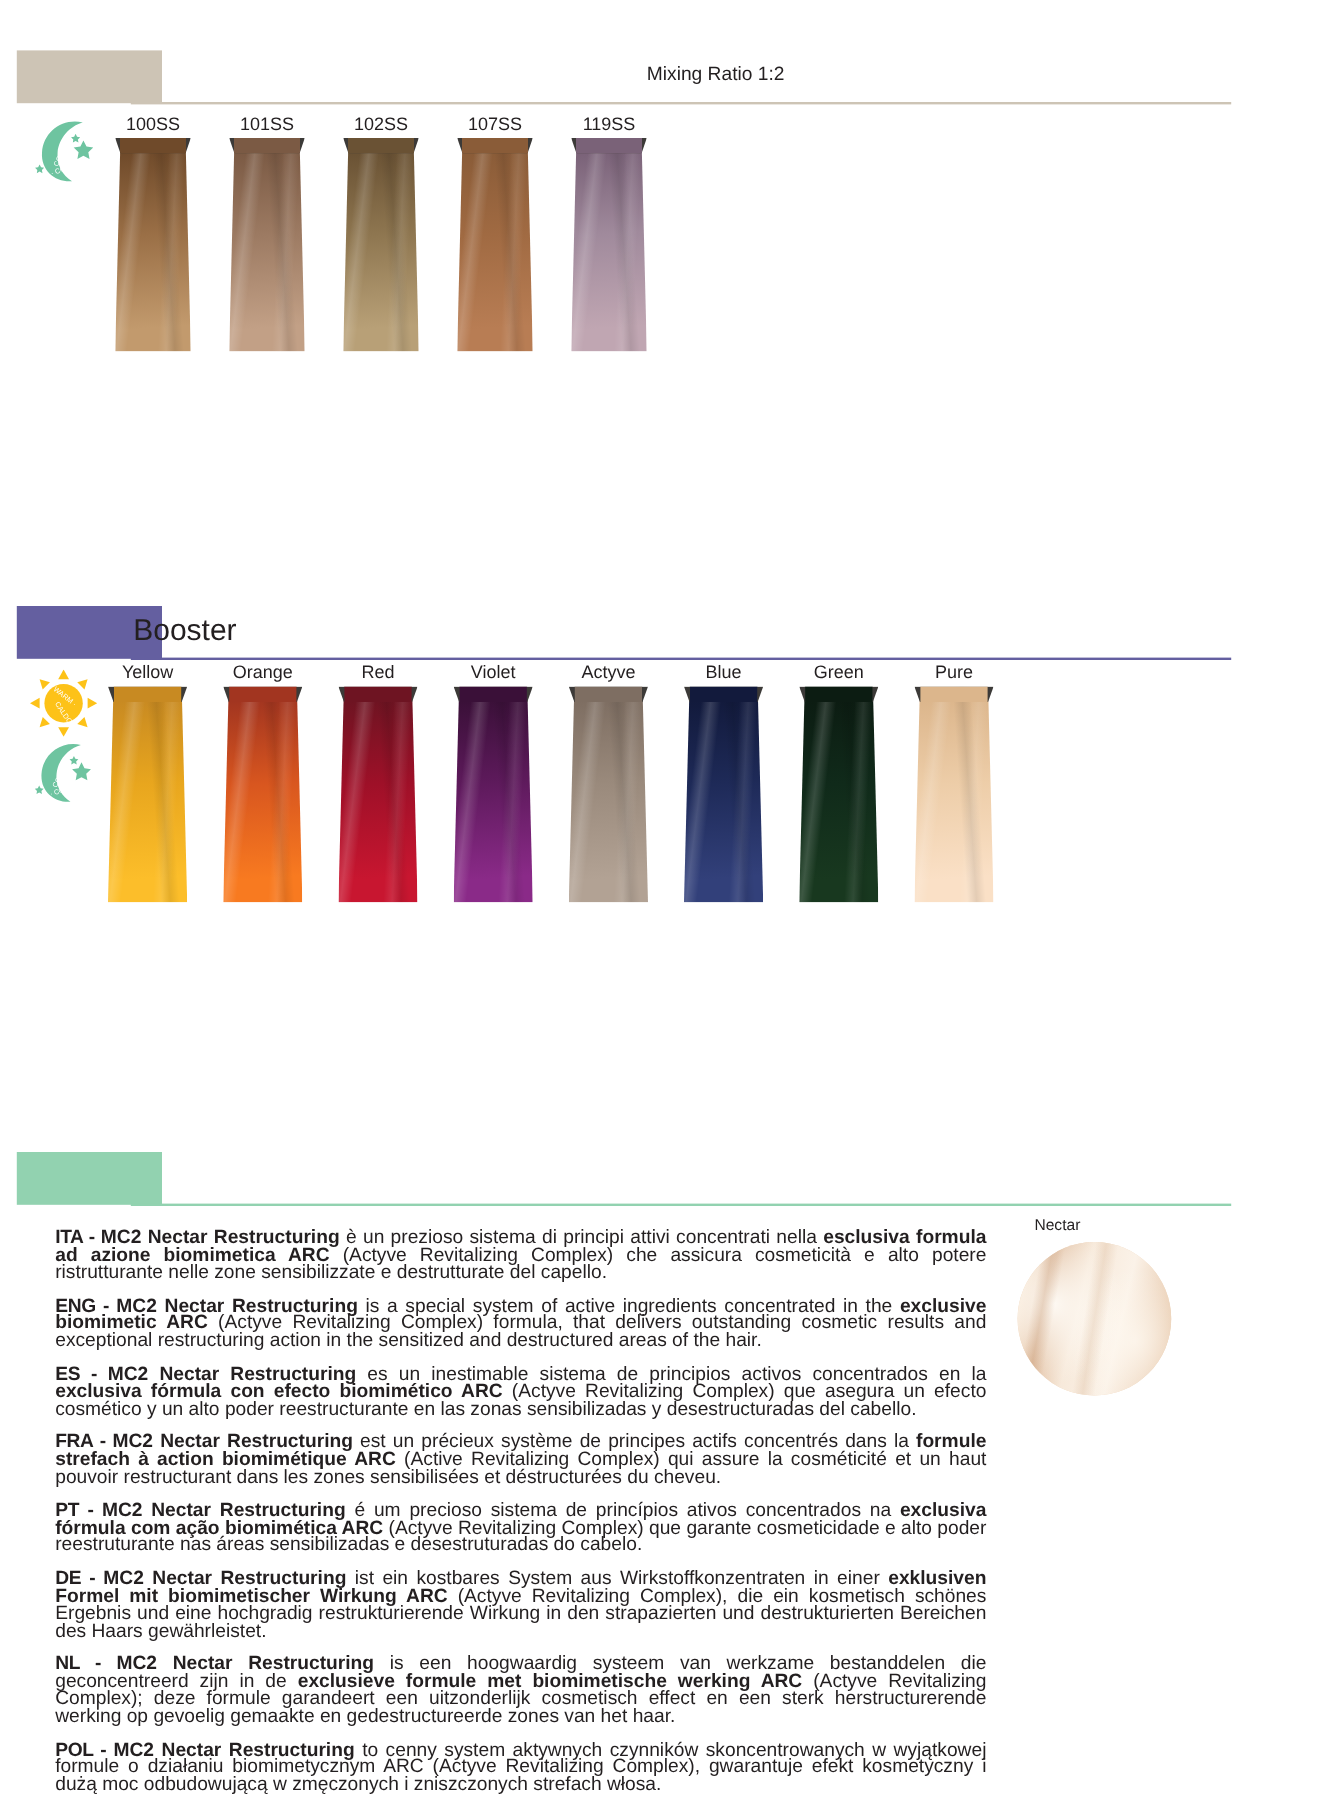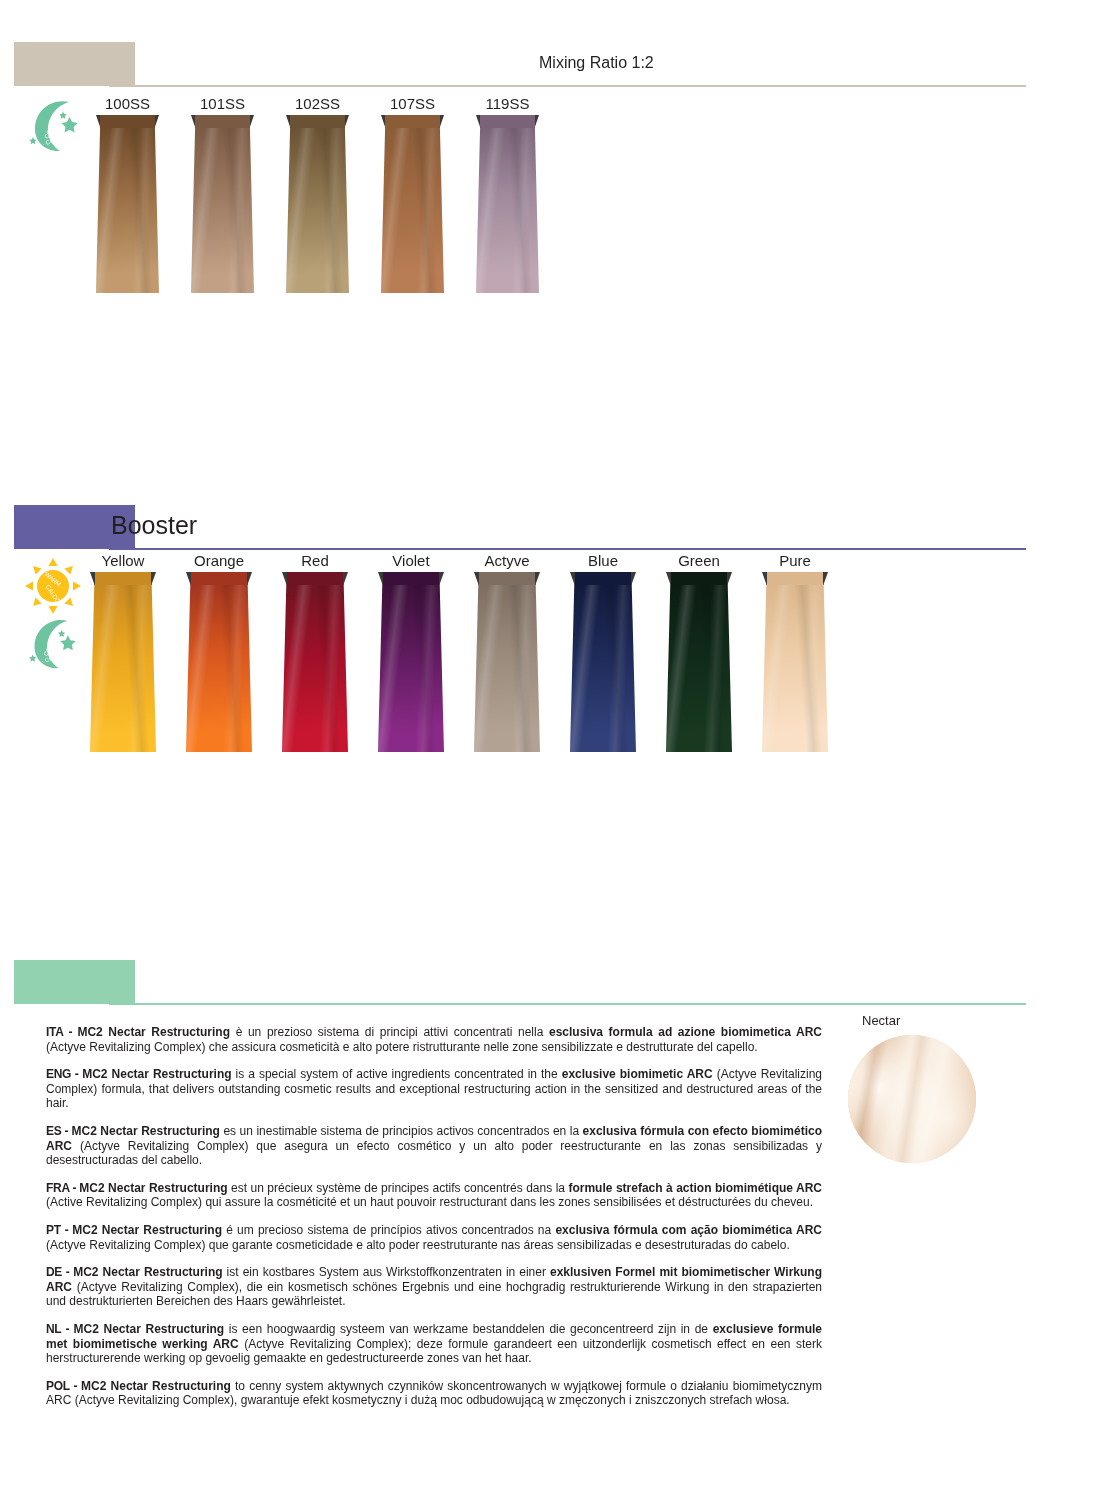--- a/index.html
+++ b/index.html
@@ -123,21 +123,21 @@
   .temp-icon {
     position: absolute;
   }
 
   
   .nectar-text {
     position: absolute;
     left: 46px;
     top: 1025px;
     width: 776px;
-    font-size: 12px;
+    font-size: 16px;
     line-height: 14.6px;
     color: #231f20;
     text-align: justify;
   }
   .nectar-text p {
     margin: 0 0 13px 0;
   }
   .nectar-text p:last-child { margin-bottom: 0; }
   .nectar-text b { font-weight: 700; }
   .lang-tag { font-weight: 700; letter-spacing: -0.3px; }

